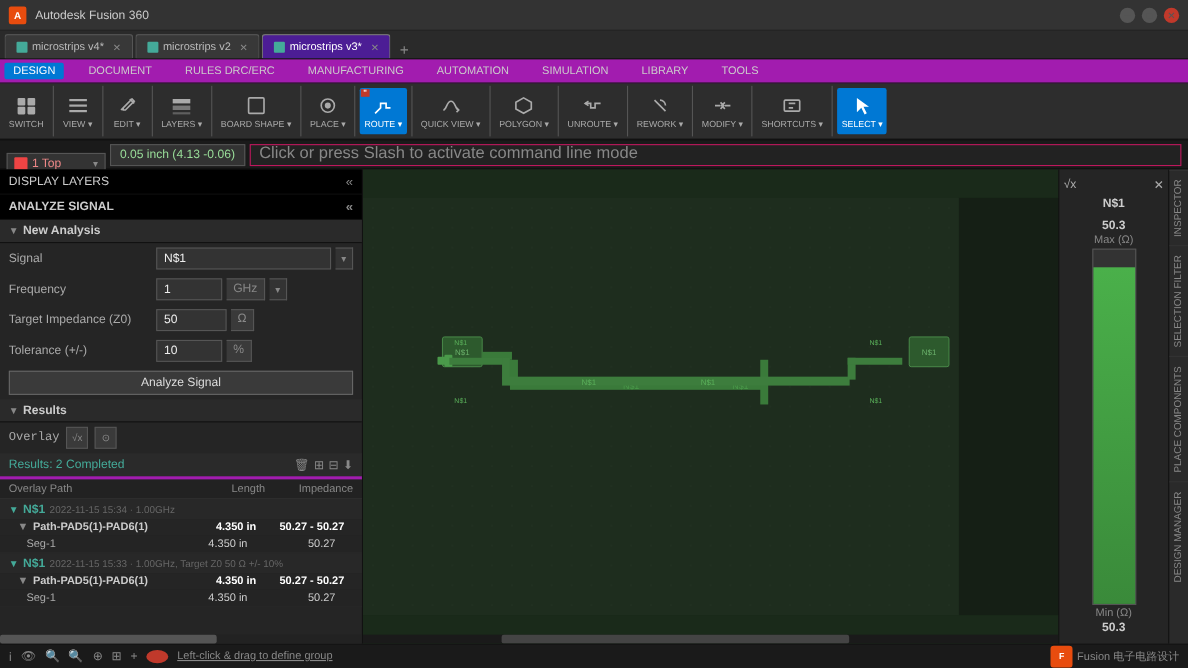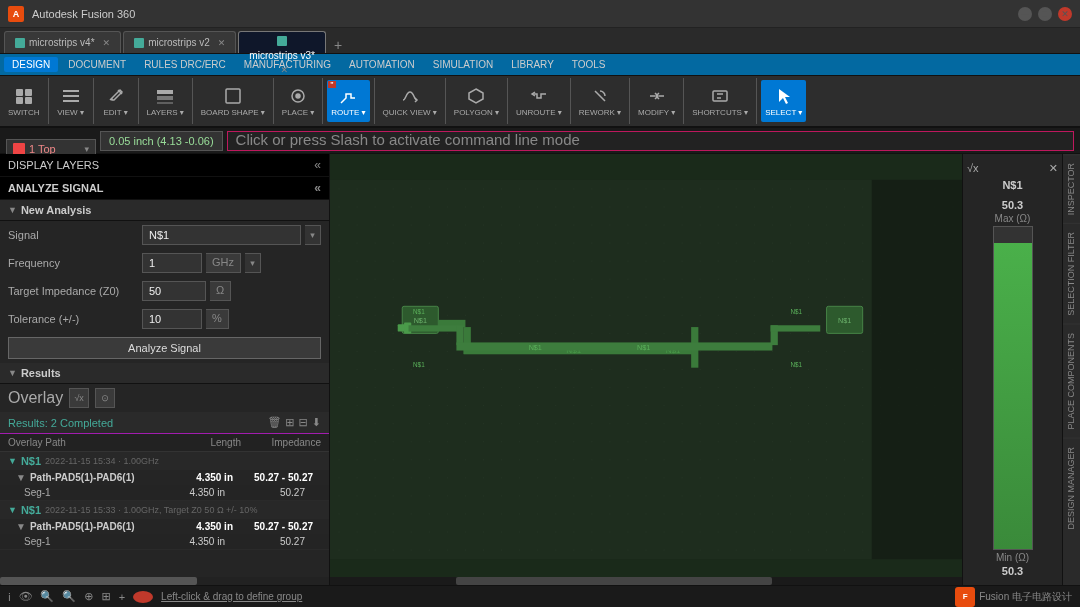--- a/index.html
+++ b/index.html
@@ -8,26 +8,26 @@
     
     .title-bar { background: #333; height: 28px; display: flex; align-items: center; padding: 0 8px; gap: 8px; border-bottom: 1px solid #222; }
     .title-bar-icon { width: 16px; height: 16px; background: #e84c0e; border-radius: 2px; display: flex; align-items: center; justify-content: center; font-size: 9px; color: white; font-weight: bold; flex-shrink: 0; }
     .title-bar-text { color: #ccc; font-size: 11px; flex: 1; }
     .title-bar-controls { display: flex; gap: 6px; }
     .title-ctrl { width: 14px; height: 14px; border-radius: 50%; display: flex; align-items: center; justify-content: center; font-size: 9px; color: #555; cursor: pointer; background: #555; }
 
     
     .tab-bar { background: #2a2a2a; height: 26px; display: flex; align-items: flex-end; border-bottom: 1px solid #111; padding-left: 4px; }
     .tab { display: flex; align-items: center; gap: 4px; padding: 4px 10px; background: #383838; border: 1px solid #555; border-bottom: none; font-size: 10px; color: #bbb; cursor: pointer; height: 22px; margin-right: 2px; border-radius: 3px 3px 0 0; }
-    .tab.active { background: #0f172a; color: #fff; border-color: #777; flex-direction: column; }
+    .tab.active { background: #4c1d95; color: #fff; border-color: #777; }
     .tab-icon { width: 10px; height: 10px; background: #4a9; border-radius: 1px; flex-shrink: 0; }
     .tab-close { margin-left: 4px; color: #888; font-size: 9px; }
 
     
-    .menu-bar { background: #0369a1; height: 22px; display: flex; align-items: center; padding: 0 4px; border-bottom: 1px solid #111; gap: 2px; }
+    .menu-bar { background: #a21caf; height: 22px; display: flex; align-items: center; padding: 0 4px; border-bottom: 1px solid #111; gap: 14px; }
     .menu-item { padding: 2px 8px; font-size: 10px; color: #ccc; cursor: pointer; border-radius: 2px; }
     .menu-item:hover, .menu-item.active { background: #0078d4; color: white; }
 
     
     .toolbar { background: #2d2d2d; height: 52px; display: flex; align-items: center; padding: 2px 4px; gap: 2px; border-bottom: 2px solid #111; overflow: hidden; }
     .toolbar-group { display: flex; align-items: center; gap: 1px; border-right: 1px solid #555; padding-right: 4px; margin-right: 2px; height: 46px; }
     .tb-btn { display: flex; flex-direction: column; align-items: center; justify-content: center; padding: 2px 4px; min-width: 36px; height: 42px; cursor: pointer; border-radius: 2px; color: #ccc; font-size: 9px; gap: 2px; }
     .tb-btn.active { background: #0078d4; color: white; }
     .tb-btn svg { width: 20px; height: 20px; }
     .tb-btn-label { font-size: 8px; color: #aaa; white-space: nowrap; }
@@ -51,27 +51,27 @@
     .section-toggle { color: #888; font-size: 9px; }
 
     .form-row { display: flex; align-items: center; padding: 4px 8px; gap: 4px; }
     .form-label { color: #aaa; font-size: 11px; width: 130px; flex-shrink: 0; }
     .form-input { flex: 1; background: #333; border: 1px solid #555; color: #eee; padding: 2px 6px; font-size: 11px; height: 20px; }
     .form-input-unit { background: #3a3a3a; border: 1px solid #555; border-left: none; color: #888; padding: 2px 6px; font-size: 11px; height: 20px; }
     .form-dropdown { background: #333; border: 1px solid #555; color: #888; padding: 2px 2px; font-size: 9px; height: 20px; width: 16px; display: flex; align-items: center; justify-content: center; border-left: none; cursor: pointer; }
 
     .analyze-btn { margin: 4px 8px; background: #3a3a3a; border: 1px solid #666; color: #ddd; padding: 4px 8px; font-size: 11px; cursor: pointer; width: calc(100% - 16px); text-align: center; }
 
-    .results-header { display: flex; align-items: flex-end; justify-content: space-between; padding: 4px 8px; background: #2a2a2a; border-bottom: 1px solid #a21caf; }
+    .results-header { display: flex; align-items: flex-start; justify-content: space-between; padding: 4px 8px; background: #2a2a2a; border-bottom: 3px solid #a21caf; }
     .results-count { font-size: 11px; color: #4a9; }
     .results-actions { display: flex; gap: 4px; }
     .results-action-btn { color: #888; cursor: pointer; font-size: 11px; }
 
     .overlay-row { display: flex; align-items: center; padding: 4px 8px; gap: 6px; }
-    .overlay-label { color: #aaa; font-size: 16px; }
+    .overlay-label { color: #aaa; font-size: 11px; font-family: Liberation Mono, monospace; }
     .overlay-btn { width: 20px; height: 20px; background: #3a3a3a; border: 1px solid #555; display: flex; align-items: center; justify-content: center; cursor: pointer; font-size: 9px; color: #888; }
 
     .table-header { display: flex; padding: 3px 8px; background: #222; border-bottom: 1px solid #333; }
     .th { color: #888; font-size: 10px; }
     .th-path { flex: 1; }
     .th-length { width: 70px; text-align: right; }
     .th-impedance { width: 80px; text-align: right; }
 
     .result-group { border-bottom: 1px solid #2a2a2a; }
     .result-group-header { display: flex; align-items: center; padding: 3px 8px; background: #282828; gap: 4px; cursor: pointer; }

